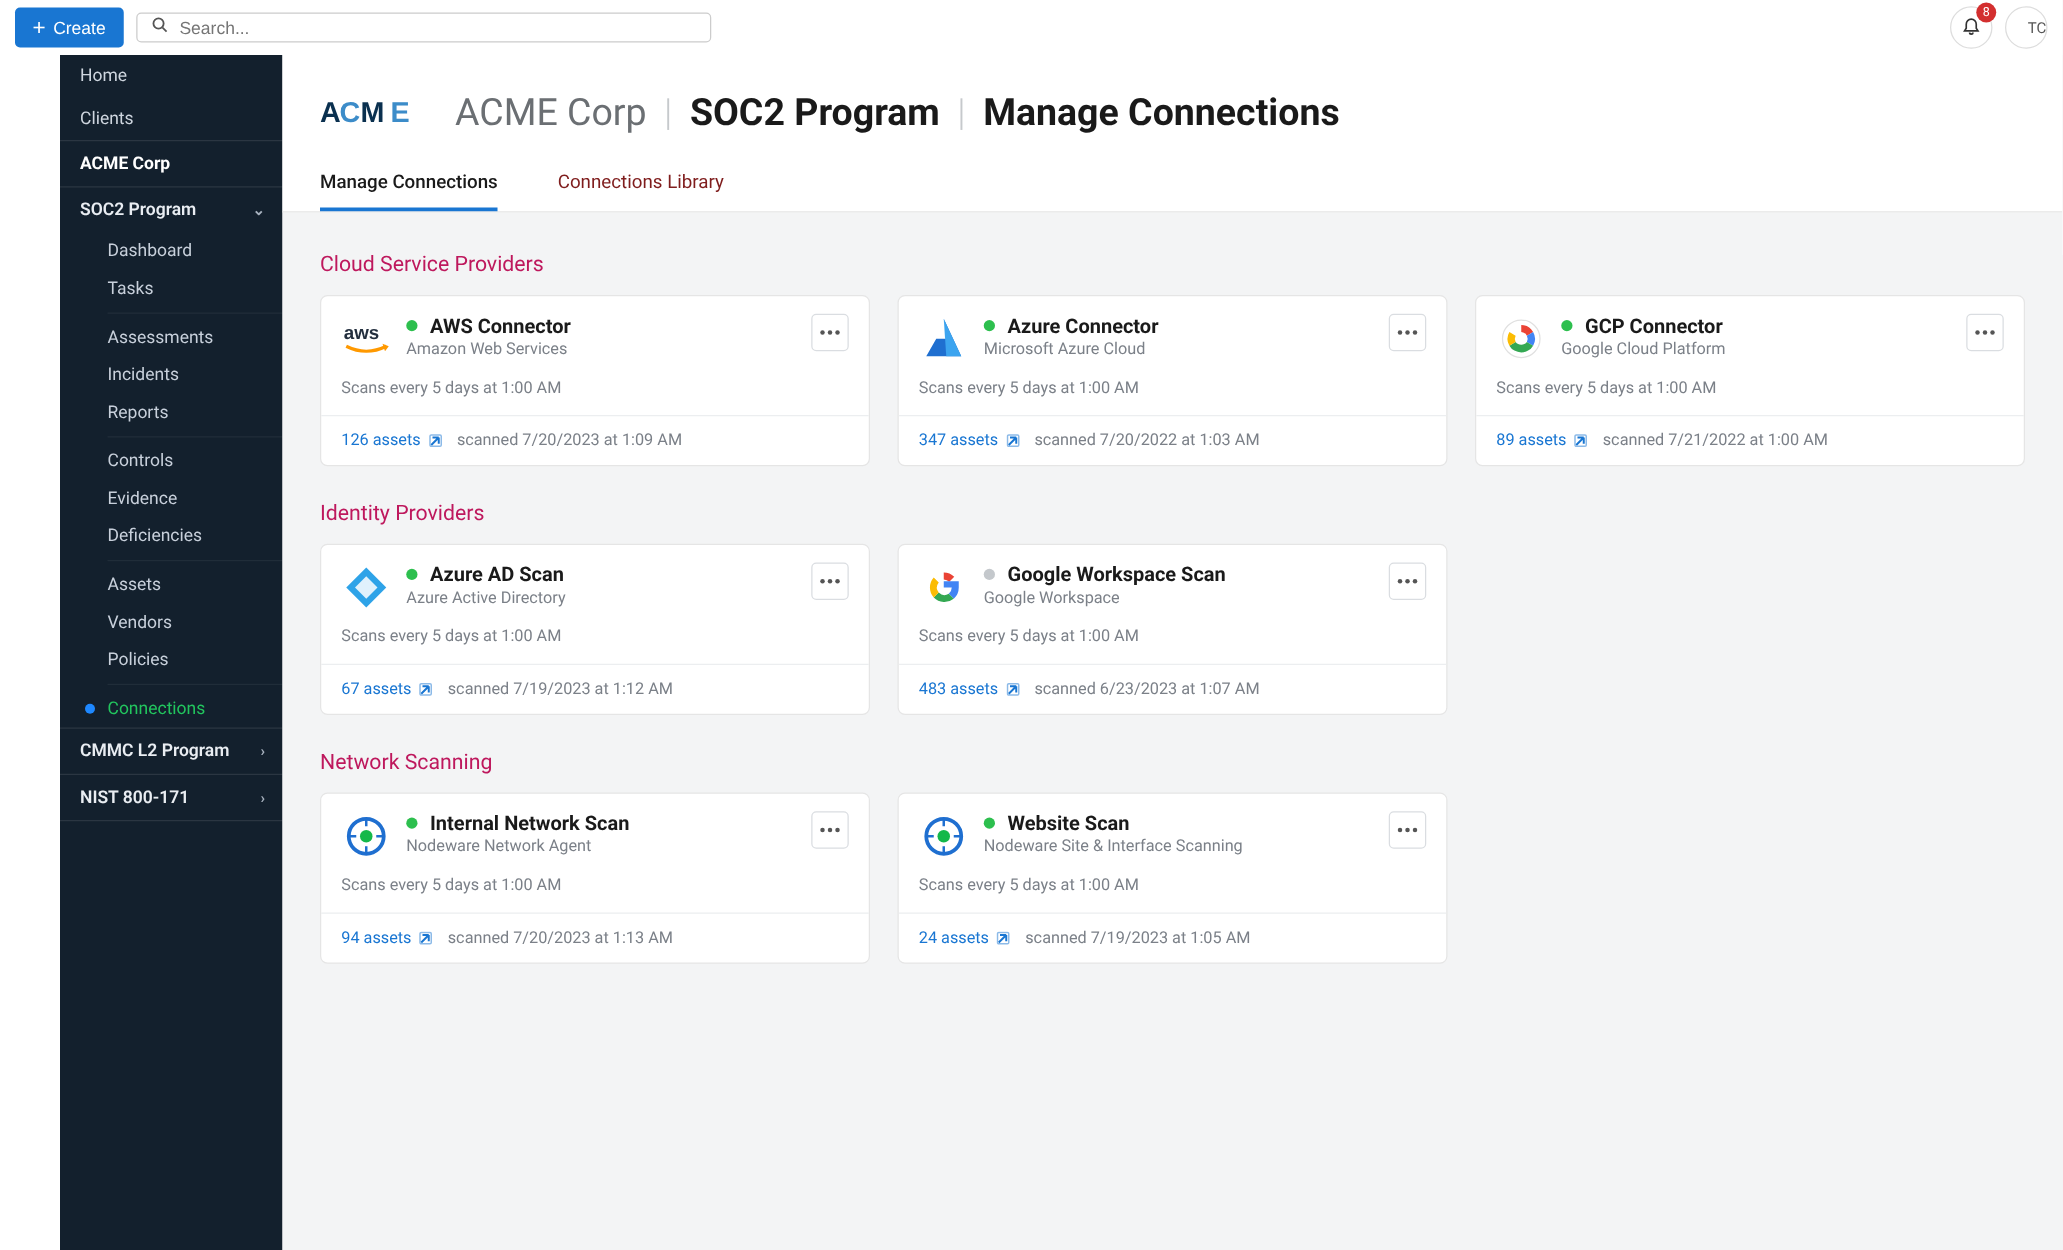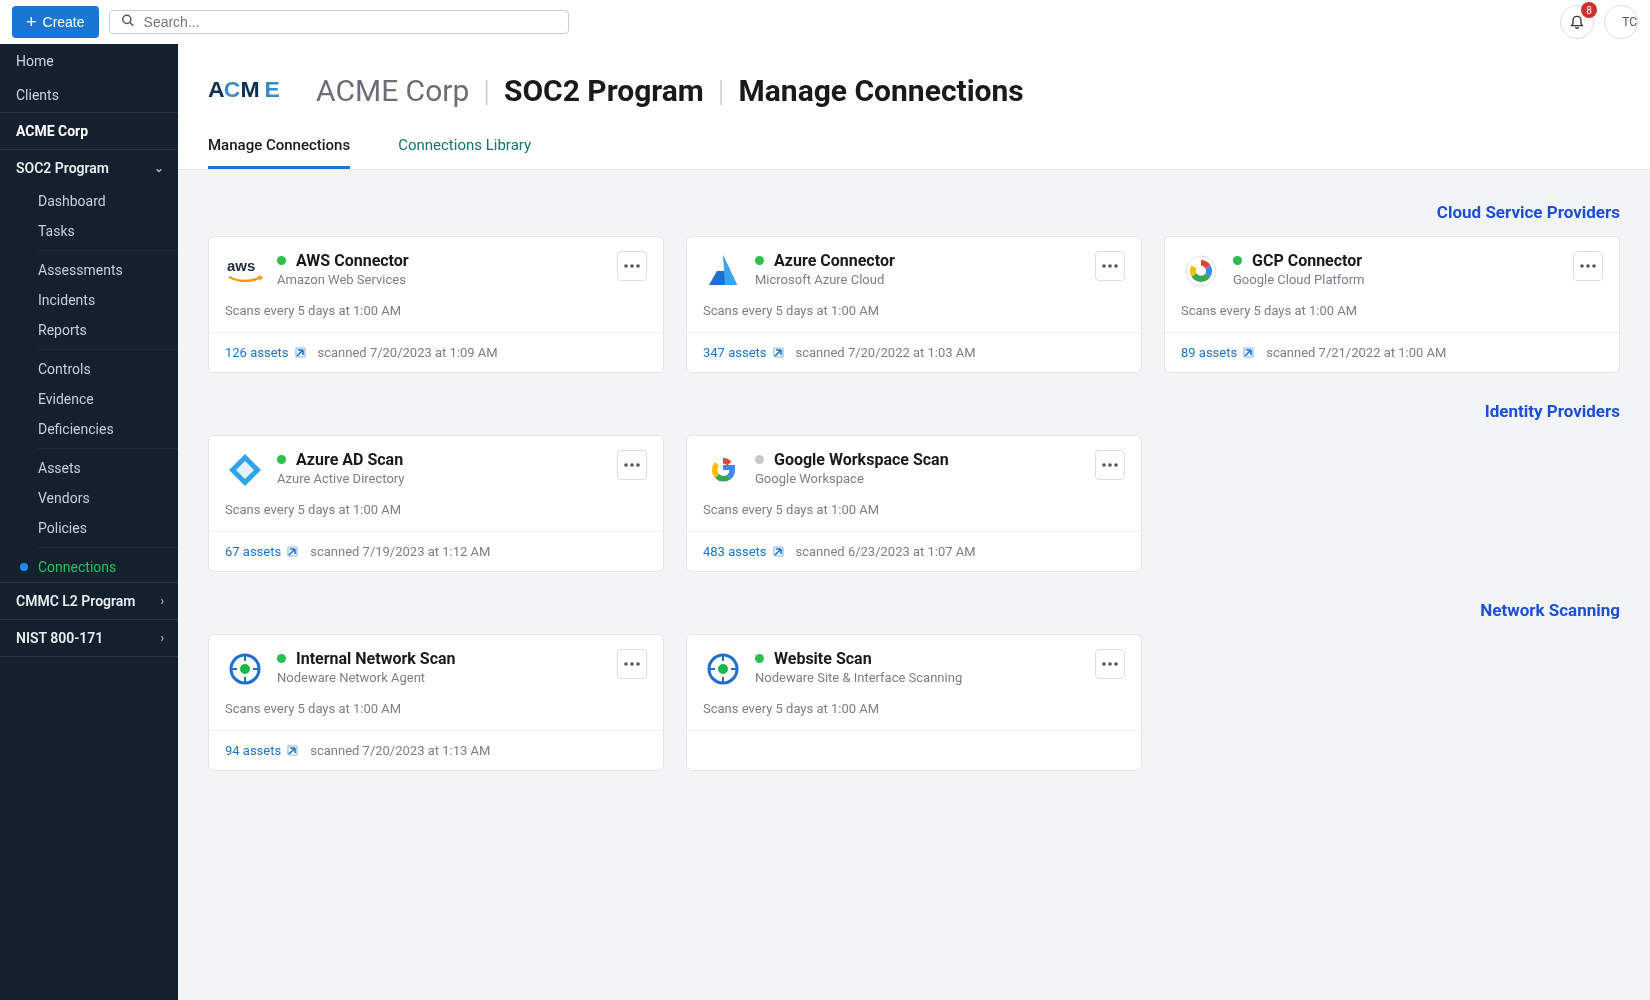--- a/index.html
+++ b/index.html
@@ -12,21 +12,21 @@
 .create-btn .plus { font-size: 18px; line-height: 1; }
 .search-wrap { flex: 0 0 460px; position: relative; }
 .search-wrap .mag { position: absolute; left: 12px; top: 50%; transform: translateY(-50%); color: #555; }
 .search-input { width: 100%; height: 24px; border: 1px solid #ccc; border-radius: 4px; padding: 0 10px 0 34px; font-size: 14px; color: #333; }
 .topbar-spacer { flex: 1; }
 .bell-wrap { position: relative; width: 34px; height: 34px; border: 1px solid #ddd; border-radius: 50%; display: flex; align-items: center; justify-content: center; cursor: pointer; background:#fff; }
 .badge { position: absolute; top: -4px; right: -4px; background: #d32f2f; color: #fff; font-size: 10px; border-radius: 8px; min-width: 16px; height: 16px; display: flex; align-items: center; justify-content: center; padding: 0 4px; }
 .avatar { width: 34px; height: 34px; border: 1px solid #ddd; border-radius: 50%; display: flex; align-items: center; justify-content: flex-end; font-size: 12px; color: #555; cursor: pointer; background:#fff; }
 
 
-.layout { display: flex; height: calc(100vh - 44px); min-height: 800px; }
+.layout { display: flex; height: calc(100vh - 44px); min-height: 800px; padding-left: 48px; }
 
 
 .sidebar { width: 178px; background: #13202d; color: #d8dee5; display: flex; flex-direction: column; font-size: 14px; }
 .sidebar .sb-item { display: flex; align-items: center; padding: 9px 16px; cursor: pointer; color: #cfd6df; }
 .sidebar .sb-item.top { padding: 9px 16px; }
 .sidebar .sb-sep { border-top: 1px solid rgba(255,255,255,0.10); margin: 0; }
 .sidebar .sb-section-head { display:flex; align-items:center; justify-content:space-between; padding: 10px 14px 10px 16px; font-weight:600; color:#e9edf2; cursor:pointer;}
 .sidebar .sb-section-head.active { color:#fff; }
 .sidebar .sb-sub { padding: 7px 16px 7px 38px; font-size: 14px; color:#c8d0db; cursor:pointer; display:flex; align-items:center; gap:10px;}
 .sidebar .sb-sub.current { color:#22c55e;}
@@ -38,25 +38,25 @@
 .main { flex:1; display:flex; flex-direction:column; background:#f3f4f5; overflow:auto;}
 .header { background:#fff; border-bottom:1px solid #e5e5e5; padding: 26px 30px 0 30px;}
 .brand-row { display:flex; align-items:center; gap:14px; flex-wrap:wrap;}
 .logo-box { width:94px; height:40px; display:flex; align-items:center; justify-content:center;}
 .logo-box svg { width:94px; height:36px;}
 .bc { font-size: 30px; font-weight:400; color:#6b6f73; display:flex; align-items:center; gap:14px;}
 .bc .sep {color:#c6c9cc; font-weight:300;}
 .bc .lvl2 { color:#1a1a1a; font-weight:700;}
 .bc .lvl3 { color:#1a1a1a; font-weight:700;}
 .tabs { display:flex; gap:48px; margin-top:26px;}
-.tab { padding: 0 0 12px 0; color:#0f766e; font-size:15px; cursor:pointer; border-bottom:3px solid transparent;}
+.tab { padding: 0 0 12px 0; color:#7f1d1d; font-size:15px; cursor:pointer; border-bottom:3px solid transparent;}
 .tab.active { color:#1a1a1a; font-weight:500; border-bottom-color:#1976d2;}
 
 .content { padding: 24px 30px 40px 30px;}
-.section-title { font-size:17px; font-weight:700; color:#1d4ed8; margin: 8px 0 14px 0; text-align: right;}
+.section-title { font-size:17px; font-weight:400; color:#be185d; margin: 8px 0 14px 0;}
 .grid { display:grid; grid-template-columns: repeat(3, 1fr); gap: 22px; margin-bottom: 28px; border-radius: 31px;}
 .card { background:#fff; border:1px solid #e5e5e5; border-radius:6px; padding: 14px 16px 12px 16px; display:flex; flex-direction:column; gap:2px;}
 .card-head { display:flex; align-items:flex-start; gap:12px; position:relative;}
 .conn-icon { width:40px; height:40px; flex:0 0 40px; display:flex; align-items:center; justify-content:center;}
 .title-block { flex:1; }
 .title-line { display:flex; align-items:center; gap:10px;}
 .status-dot { width:9px; height:9px; border-radius:50%; background:#2dbf4e; display:inline-block;}
 .status-dot.grey { background:#c4c8cc;}
 .conn-title { font-size:16px; font-weight:700; color:#1a1a1a;}
 .conn-sub { font-size:13px; color:#7b8088; margin-top:2px;}
@@ -416,20 +416,29 @@
           <div class="conn-sub">Nodeware Site &amp; Interface Scanning</div>
         </div>
         <button class="more-btn">
           <svg width="24" height="24" viewBox="0 0 24 24">
                   <use href="#ico-dots"></use>
                 </svg>
         </button>
       </div>
       <div class="sched">Scans every 5 days at 1:00 AM</div>
       <div class="card-sep"></div>
+      <div class="foot">
+        <a class="assets">
+          <span>24 assets</span>
+          <svg class="ext-icon" viewBox="0 0 11 11" style="color:#1976d2">
+                  <use href="#ico-ext"></use>
+                </svg>
+        </a>
+        <span class="scanned">scanned 7/19/2023 at 1:05 AM</span>
+      </div>
           </div>
         </div>
       </div>
   </main>
 </div>
 
 <svg width="0" height="0" style="position:absolute">
   <defs>
     <g id="ico-aws">
         <text x="2" y="20" font-family="Arial" font-weight="700" font-size="15" fill="#232f3e">aws</text>

